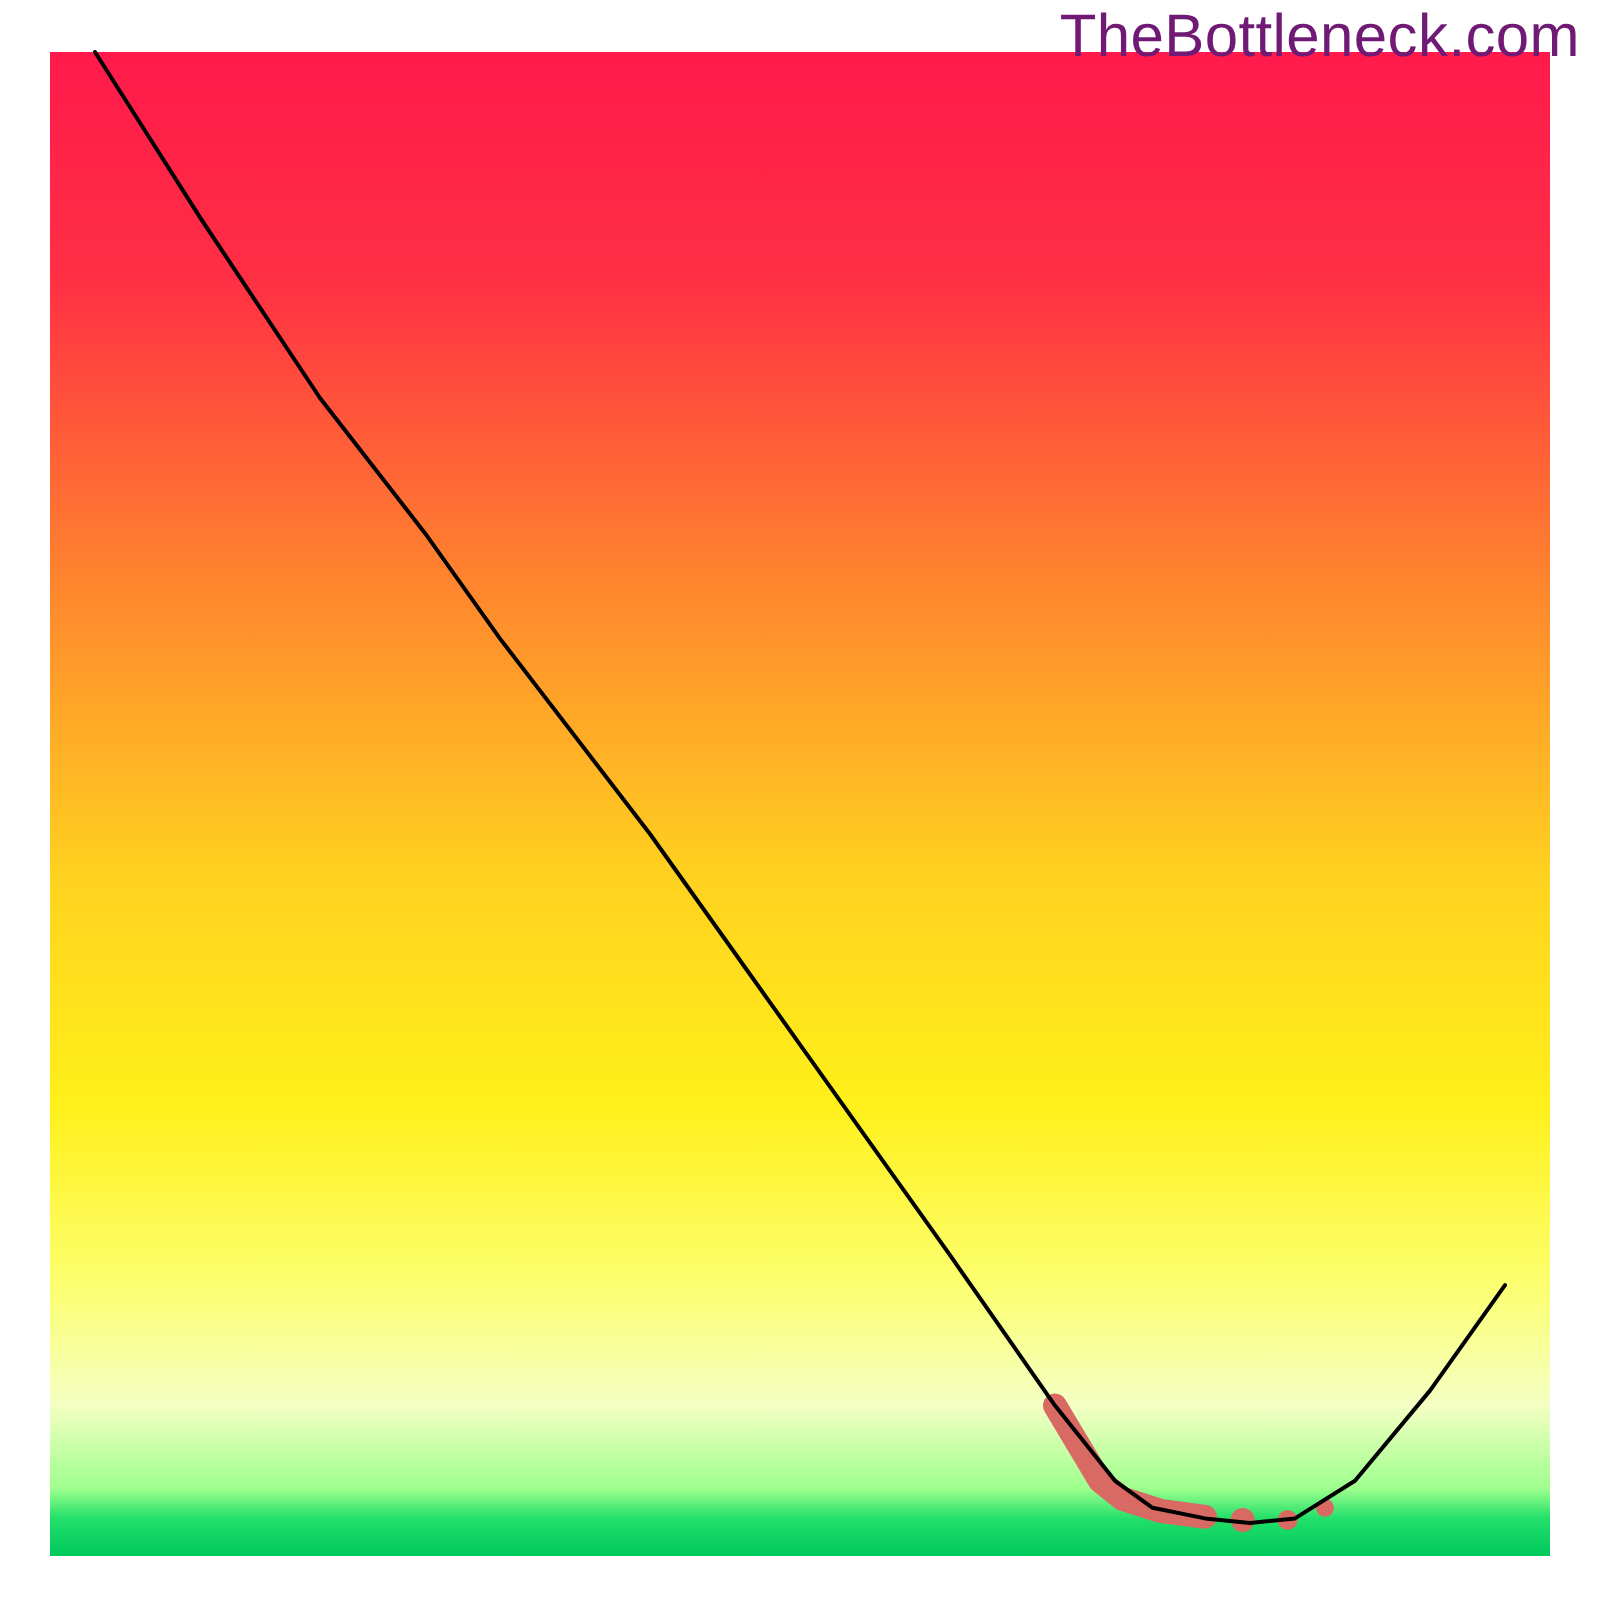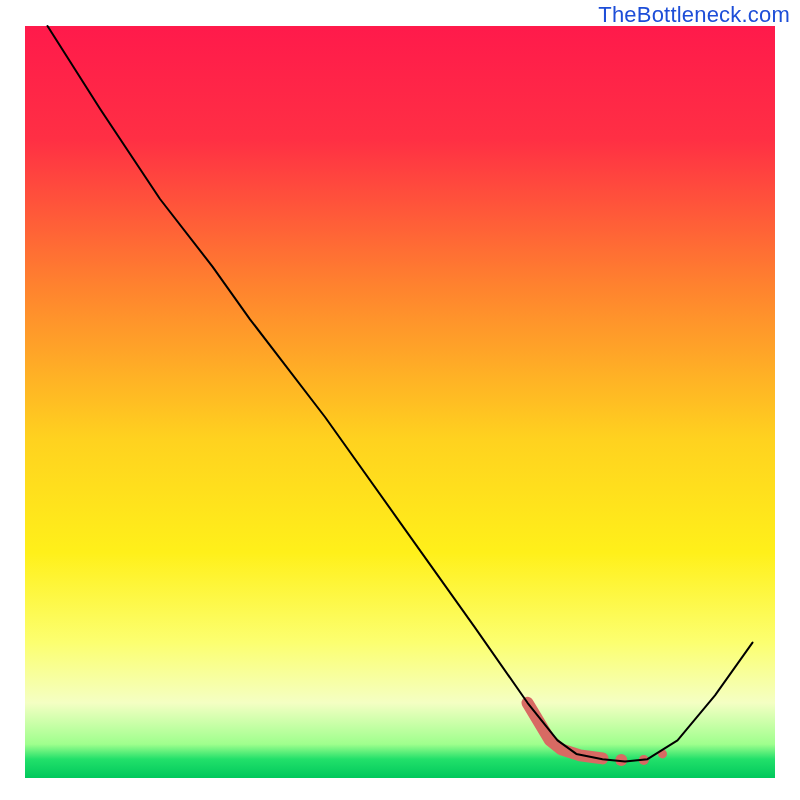--- a/index.html
+++ b/index.html
@@ -13,22 +13,22 @@
   }
   .chart-root {
     position: relative;
     width: 800px;
     height: 800px;
   }
   .watermark {
     position: absolute;
     top: 2px;
     right: 10px;
-    color: #1d4ed8;
-    font-size: 22px;
+    color: #701a75;
+    font-size: 30px;
     font-weight: 500;
     letter-spacing: 0.2px;
     user-select: none;
   }
   svg.plot {
     position: absolute;
     left: 0;
     top: 0;
   }
 </style>

